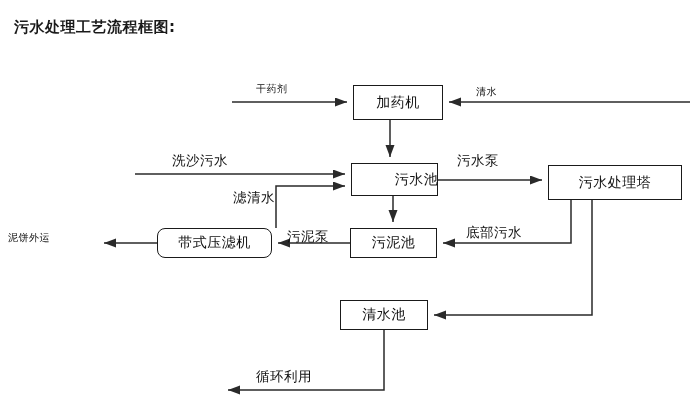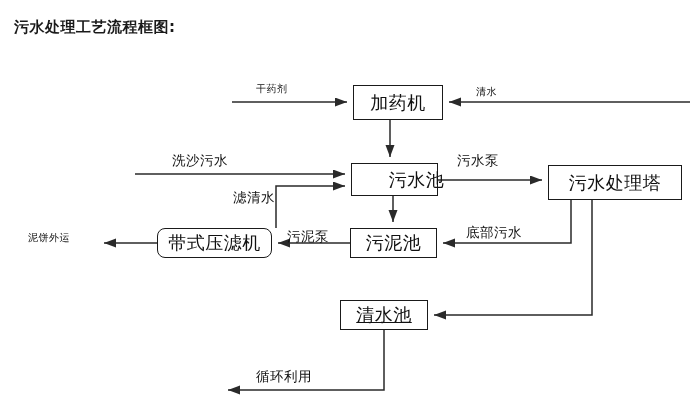--- a/index.html
+++ b/index.html
@@ -35,21 +35,21 @@
     height: 420px;
   }
   .node {
     position: absolute;
     box-sizing: border-box;
     border: 1.6px solid #1a1a1a;
     background: #ffffff;
     display: flex;
     align-items: center;
     justify-content: center;
-    font-size: 18px;
+    font-size: 14px;
     color: #111111;
     white-space: nowrap;
     letter-spacing: 0.5px;
   }
   .edge-label {
     position: absolute;
     font-size: 13.5px;
     color: #111111;
     white-space: nowrap;
     letter-spacing: 0.5px;
@@ -116,35 +116,35 @@
   </div>
 
   <div class="node" style="left:157px; top:228px; width:115px; height:30px;border-radius:8px;">
     <span>带式压滤机</span>
   </div>
 
   <div class="node" style="left:350px; top:228px; width:87px; height:30px;">
     <span>污泥池</span>
   </div>
 
-  <div class="node" style="left:340px; top:300px; width:88px; height:30px;text-decoration:underline;">
+  <div class="node" style="left:340px; top:300px; width:88px; height:30px;">
     <span>清水池</span>
   </div>
 
   <div class="term-label" style="left:256px; top:82px;">干药剂</div>
 
   <div class="term-label" style="left:476px; top:85px;">清水</div>
 
   <div class="edge-label" style="left:172px; top:152px;">洗沙污水</div>
 
   <div class="edge-label" style="left:233px; top:189px;">滤清水</div>
 
   <div class="edge-label" style="left:457px; top:152px;">污水泵</div>
 
   <div class="edge-label" style="left:287px; top:228px;">污泥泵</div>
 
   <div class="edge-label" style="left:466px; top:224px;">底部污水</div>
 
-  <div class="term-label" style="left:28px; top:231px;">泥饼外运</div>
+  <div class="term-label" style="left:8px; top:231px;">泥饼外运</div>
 
   <div class="edge-label" style="left:256px; top:368px;">循环利用</div>
 
 </div>
 
 </body></html>

